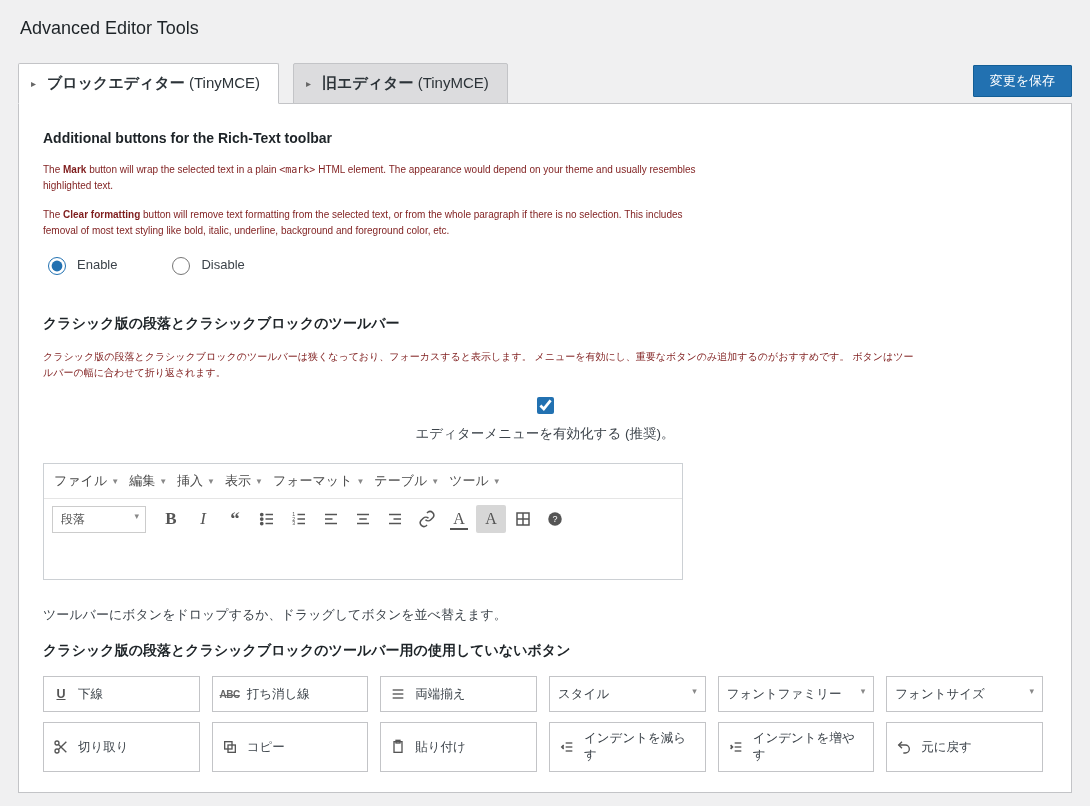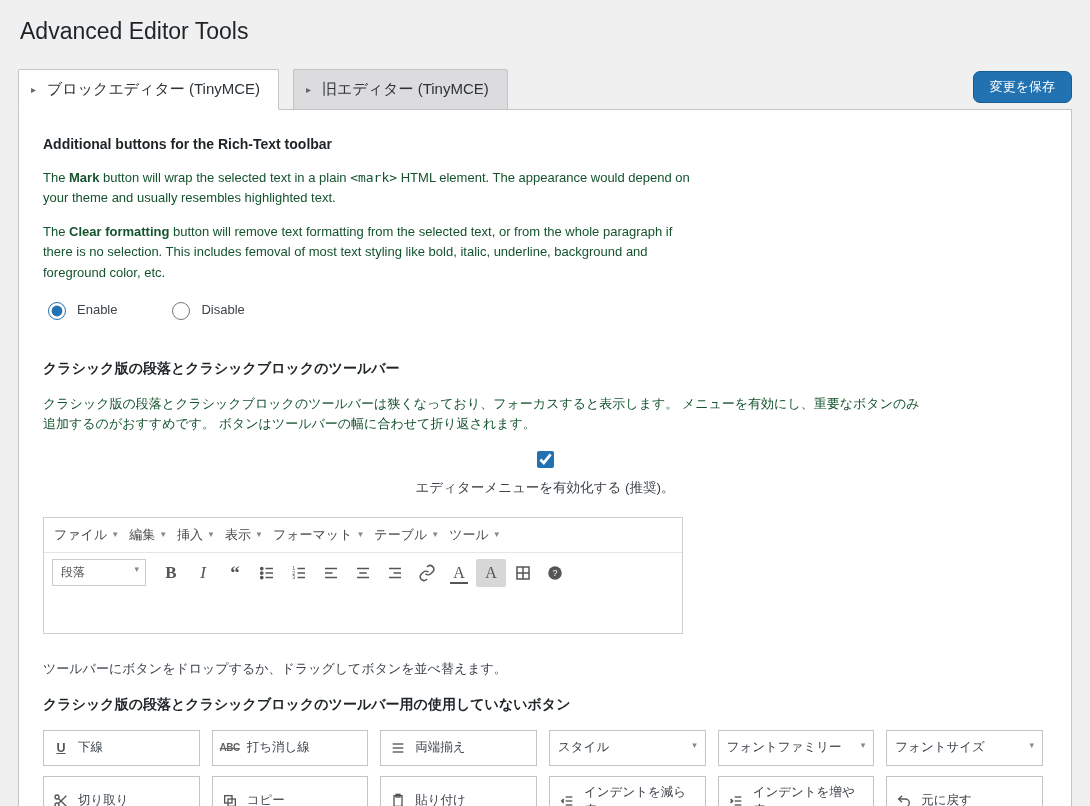--- a/index.html
+++ b/index.html
@@ -5,21 +5,21 @@
   * { box-sizing: border-box; }
   body {
     margin: 0;
     font-family: -apple-system, BlinkMacSystemFont, "Segoe UI", "Hiragino Sans", "Meiryo", sans-serif;
     font-size: 13px;
     color: #3c434a;
     background: #f0f0f1;
     padding: 0 18px 30px 18px;
   }
   h1.page-title {
-    font-size: 23px;
+    font-size: 18px;
     font-weight: 400;
     color: #1d2327;
     margin: 18px 0 24px 2px;
   }
   .header-row {
     display: flex;
     align-items: flex-start;
     justify-content: space-between;
   }
   .tabs {
@@ -35,45 +35,45 @@
     cursor: pointer;
     display: flex;
     align-items: center;
     gap: 6px;
     border-top-left-radius: 2px;
     border-top-right-radius: 2px;
     margin-bottom: -1px;
   }
   .tab .tri { font-size: 10px; color: #666; display: inline-block; width: 10px; }
   .tab.active { background: #fff; border-bottom: 1px solid #fff; }
-  .tab b { font-weight: 400; }
+  .tab b { font-weight: 700; }
   .save-btn {
     background: #2271b1;
     color: #fff;
     border: 1px solid #135e96;
     padding: 6px 16px;
     font-size: 13px;
-    border-radius: 7px;
+    border-radius: 1px;
     cursor: pointer;
     margin-top: 2px;
   }
   .panel {
     background: #fff;
     border: 1px solid #c3c4c7;
     padding: 20px 24px;
   }
   .section-title {
     font-weight: 700;
     color: #1d2327;
     margin: 6px 0 16px 0;
     font-size: 14px;
   }
   .para {
-    color: #14532d;
-    font-size: 13px;
+    color: #7f1d1d;
+    font-size: 10px;
     line-height: 1.55;
     max-width: 660px;
     margin: 0 0 14px 0;
   }
   .para code { font-family: Consolas, Monaco, monospace; }
   .radio-row { display: flex; gap: 50px; margin: 16px 0 10px 0; }
   .radio-item { display: flex; align-items: center; gap: 8px; font-size: 13px; color: #3c434a; }
   .radio-item input[type=radio] { width: 18px; height: 18px; accent-color: #2271b1; }
   .spacer { height: 24px; }
   .chk-row { display: flex; align-items: center; gap: 8px; margin: 12px 0 20px 0; font-size: 13.5px; flex-direction: column; }

